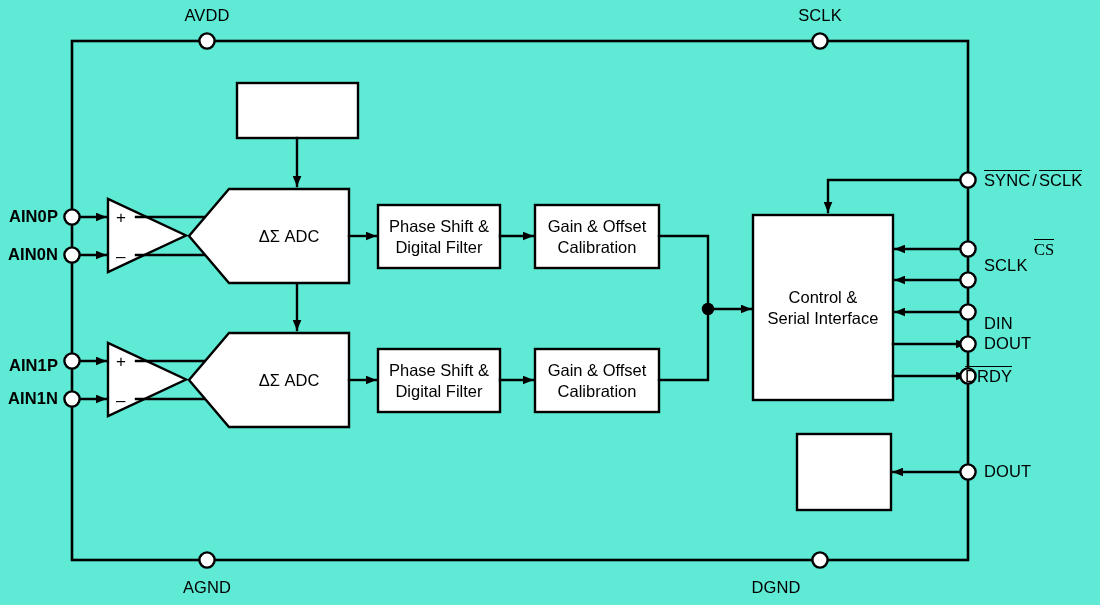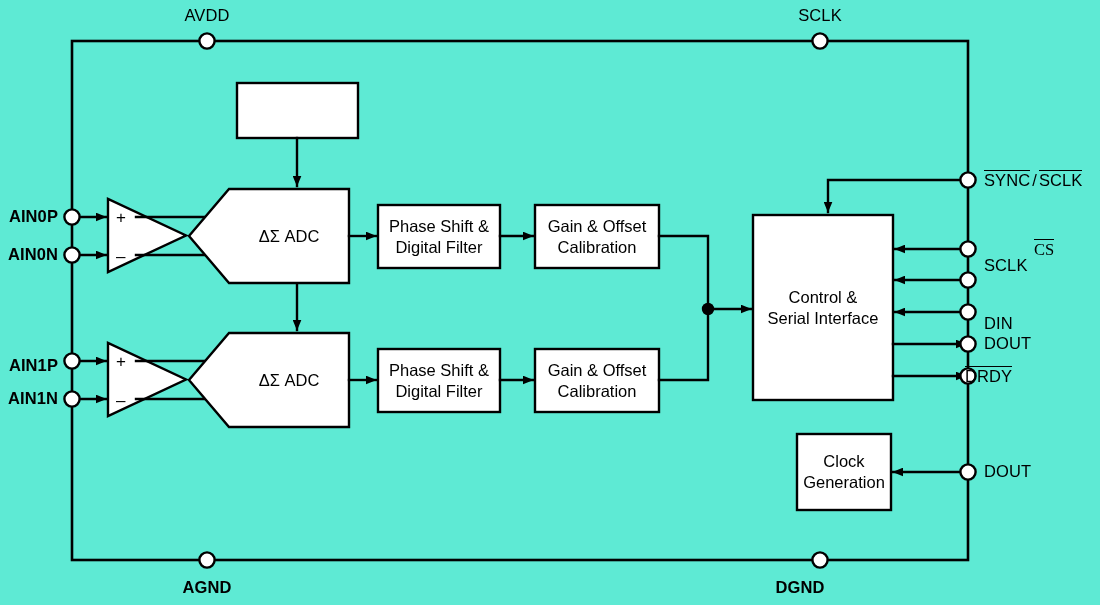--- a/index.html
+++ b/index.html
@@ -108,22 +108,22 @@
       <circle cx="968" cy="280" r="7.6"></circle>
       <circle cx="968" cy="312" r="7.6"></circle>
       <circle cx="968" cy="344" r="7.6"></circle>
       <circle cx="968" cy="376" r="7.6"></circle>
       <circle cx="968" cy="472" r="7.6"></circle>
     </g>
   </svg>
 
   <div class="lbl c" style="left:207px;top:6px;">AVDD</div>
   <div class="lbl c" style="left:820px;top:6px;">SCLK</div>
-  <div class="lbl c" style="left:207px;top:578px;font-weight:bold;">AGND</div>
-  <div class="lbl c" style="left:800px;top:578px;font-weight:bold;">DGND</div>
+  <div class="lbl c" style="left:207px;top:578px;">AGND</div>
+  <div class="lbl c" style="left:776px;top:578px;">DGND</div>
 
   <div class="lbl r" style="left:58px;top:207px;">AIN0P</div>
   <div class="lbl r" style="left:58px;top:245px;">AIN0N</div>
   <div class="lbl r" style="left:58px;top:356px;">AIN1P</div>
   <div class="lbl r" style="left:58px;top:389px;">AIN1N</div>
 
   <div class="lbl" style="left:984px;top:170px;">
     <span class="ovl">SYNC</span><span class="sep">/</span><span class="ovl">SCLK</span>
   </div>
   <div class="lbl" style="left:1034px;top:239px;font-family:Liberation Serif, serif;">
@@ -170,18 +170,14 @@
   <div class="blk" style="left:535px;top:349px;width:124px;height:63px;">
     <span><span>Gain &amp; Offset</span><br>
           <span>Calibration</span></span>
   </div>
 
   <div class="blk" style="left:753px;top:215px;width:140px;height:185px;">
     <span><span>Control &amp;</span><br>
           <span>Serial Interface</span></span>
   </div>
 
-  <div class="blk" style="left:797px;top:434px;width:94px;height:76px;">
-    <span><span>Clock</span><br>
-          <span>Generation</span></span>
-  </div>
 
 </div>
 
 </body></html>

